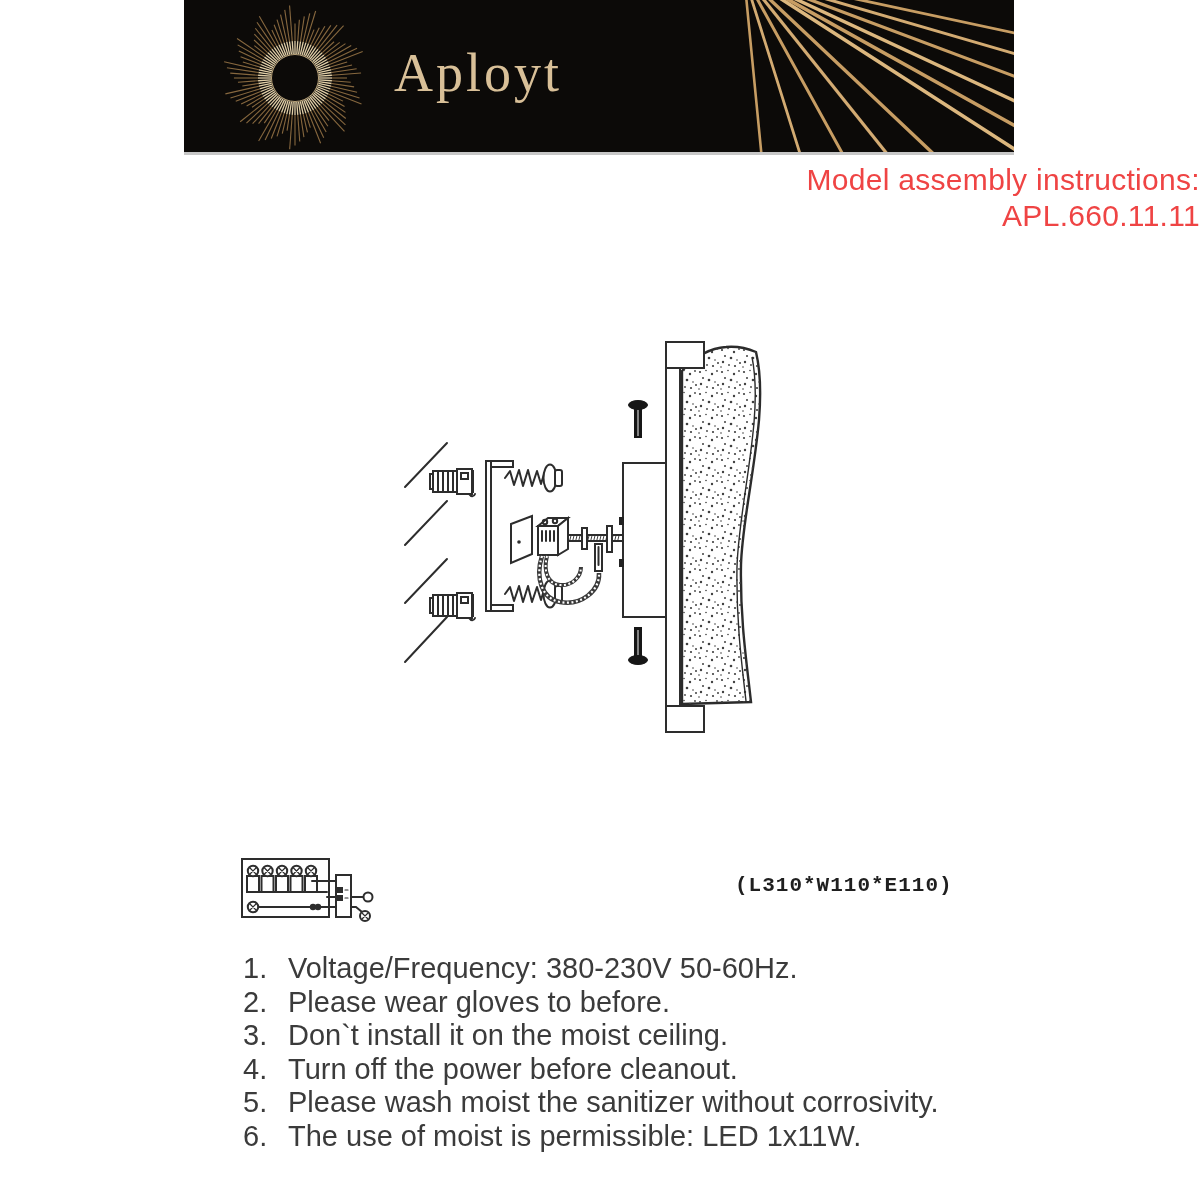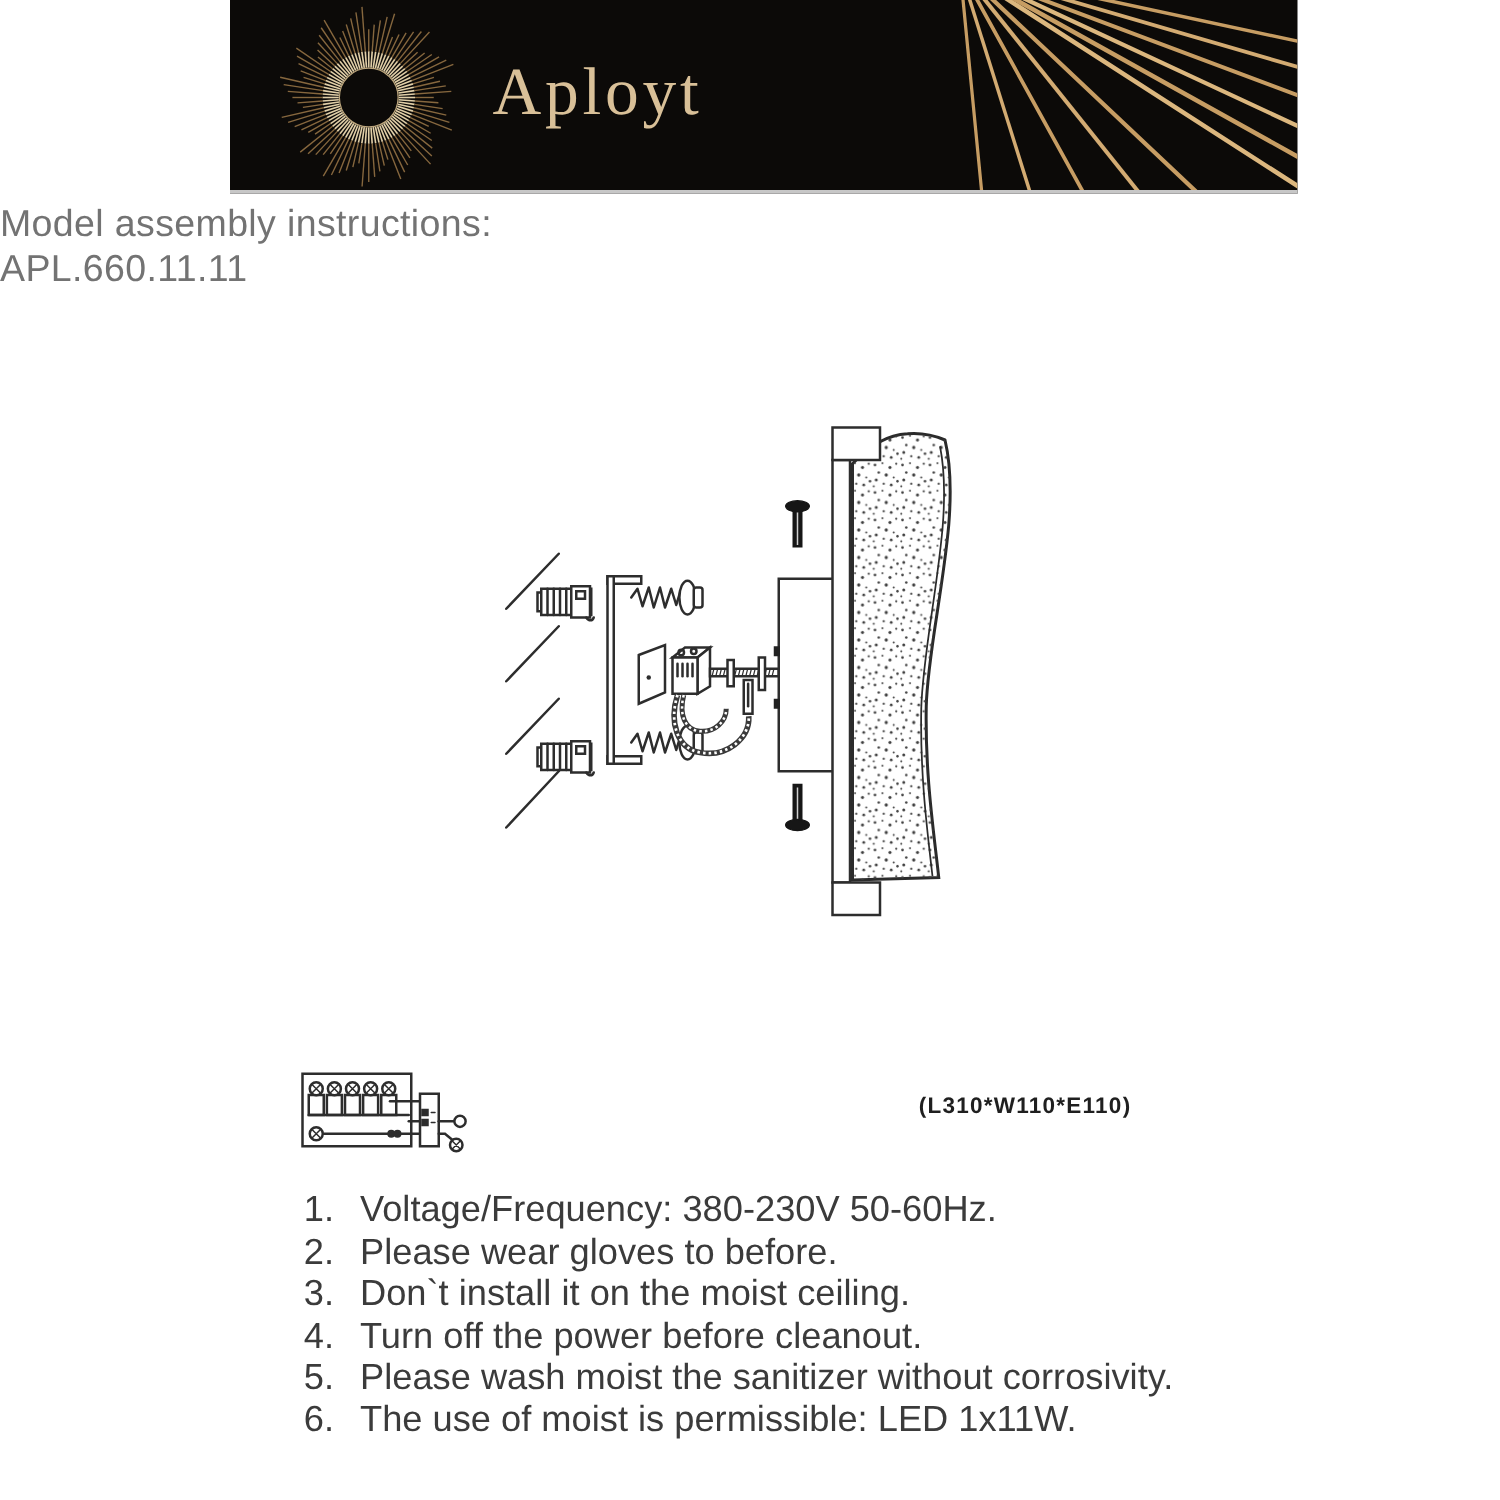--- a/index.html
+++ b/index.html
@@ -1,35 +1,35 @@
 <!DOCTYPE html>
 <html><head>
 <meta charset="utf-8">
 <style>
   html,body{margin:0;padding:0;background:#ffffff;}
   .page{position:relative;width:1200px;height:1200px;background:#fff;overflow:hidden;
         font-family:"Liberation Sans",sans-serif;color:#3a3a3a;}
 
   
   .banner{position:absolute;left:184px;top:0;width:830px;height:152px;
-          background:#0c0a08;border-bottom:3px solid #c7c7c7;overflow:hidden;padding-left:24px;}
+          background:#0c0a08;border-bottom:3px solid #c7c7c7;overflow:hidden;}
   .sunburst{position:absolute;left:26px;top:-7px;width:170px;height:170px;}
   .brand-word{position:absolute;left:210px;top:42px;font-family:"Liberation Serif",serif;
           font-size:54px;font-weight:400;letter-spacing:3px;color:#d9c098;}
   .fanrays{position:absolute;right:0;top:0;width:300px;height:152px;}
 
   
-  .title-block{position:absolute;left:0;top:162px;width:1200px;text-align:left;
-          font-size:30px;line-height:36px;color:#737373;letter-spacing:.3px;}
+  .title-block{position:absolute;left:0;top:162px;width:1200px;text-align:right;
+          font-size:30px;line-height:36px;color:#ef4444;letter-spacing:.3px;}
 
   
   .main-diagram{position:absolute;left:390px;top:325px;width:400px;height:440px;}
   .wiring-diagram{position:absolute;left:235px;top:850px;width:150px;height:85px;}
-  .dims{position:absolute;left:735px;top:874px;font-family:Liberation Sans, sans-serif;
-        font-weight:bold;font-size:18px;letter-spacing:1px;color:#1f1f1f;white-space:nowrap;}
+  .dims{position:absolute;left:735px;top:874px;font-family:Liberation Mono, monospace;
+        font-weight:bold;font-size:21px;letter-spacing:1px;color:#1f1f1f;white-space:nowrap;}
 
   
   .instructions{position:absolute;left:243px;top:952px;margin:0;padding:0;list-style:none;
         width:780px;font-size:29px;line-height:33.5px;color:#3b3b3b;}
   .instructions li{display:flex;}
   .instructions .num{flex:0 0 45px;}
 
   svg .ln{stroke:#2d2d2d;stroke-width:2;fill:none;stroke-linecap:round;}
   svg .wh{stroke:#2d2d2d;stroke-width:2;fill:#ffffff;}
 </style>

